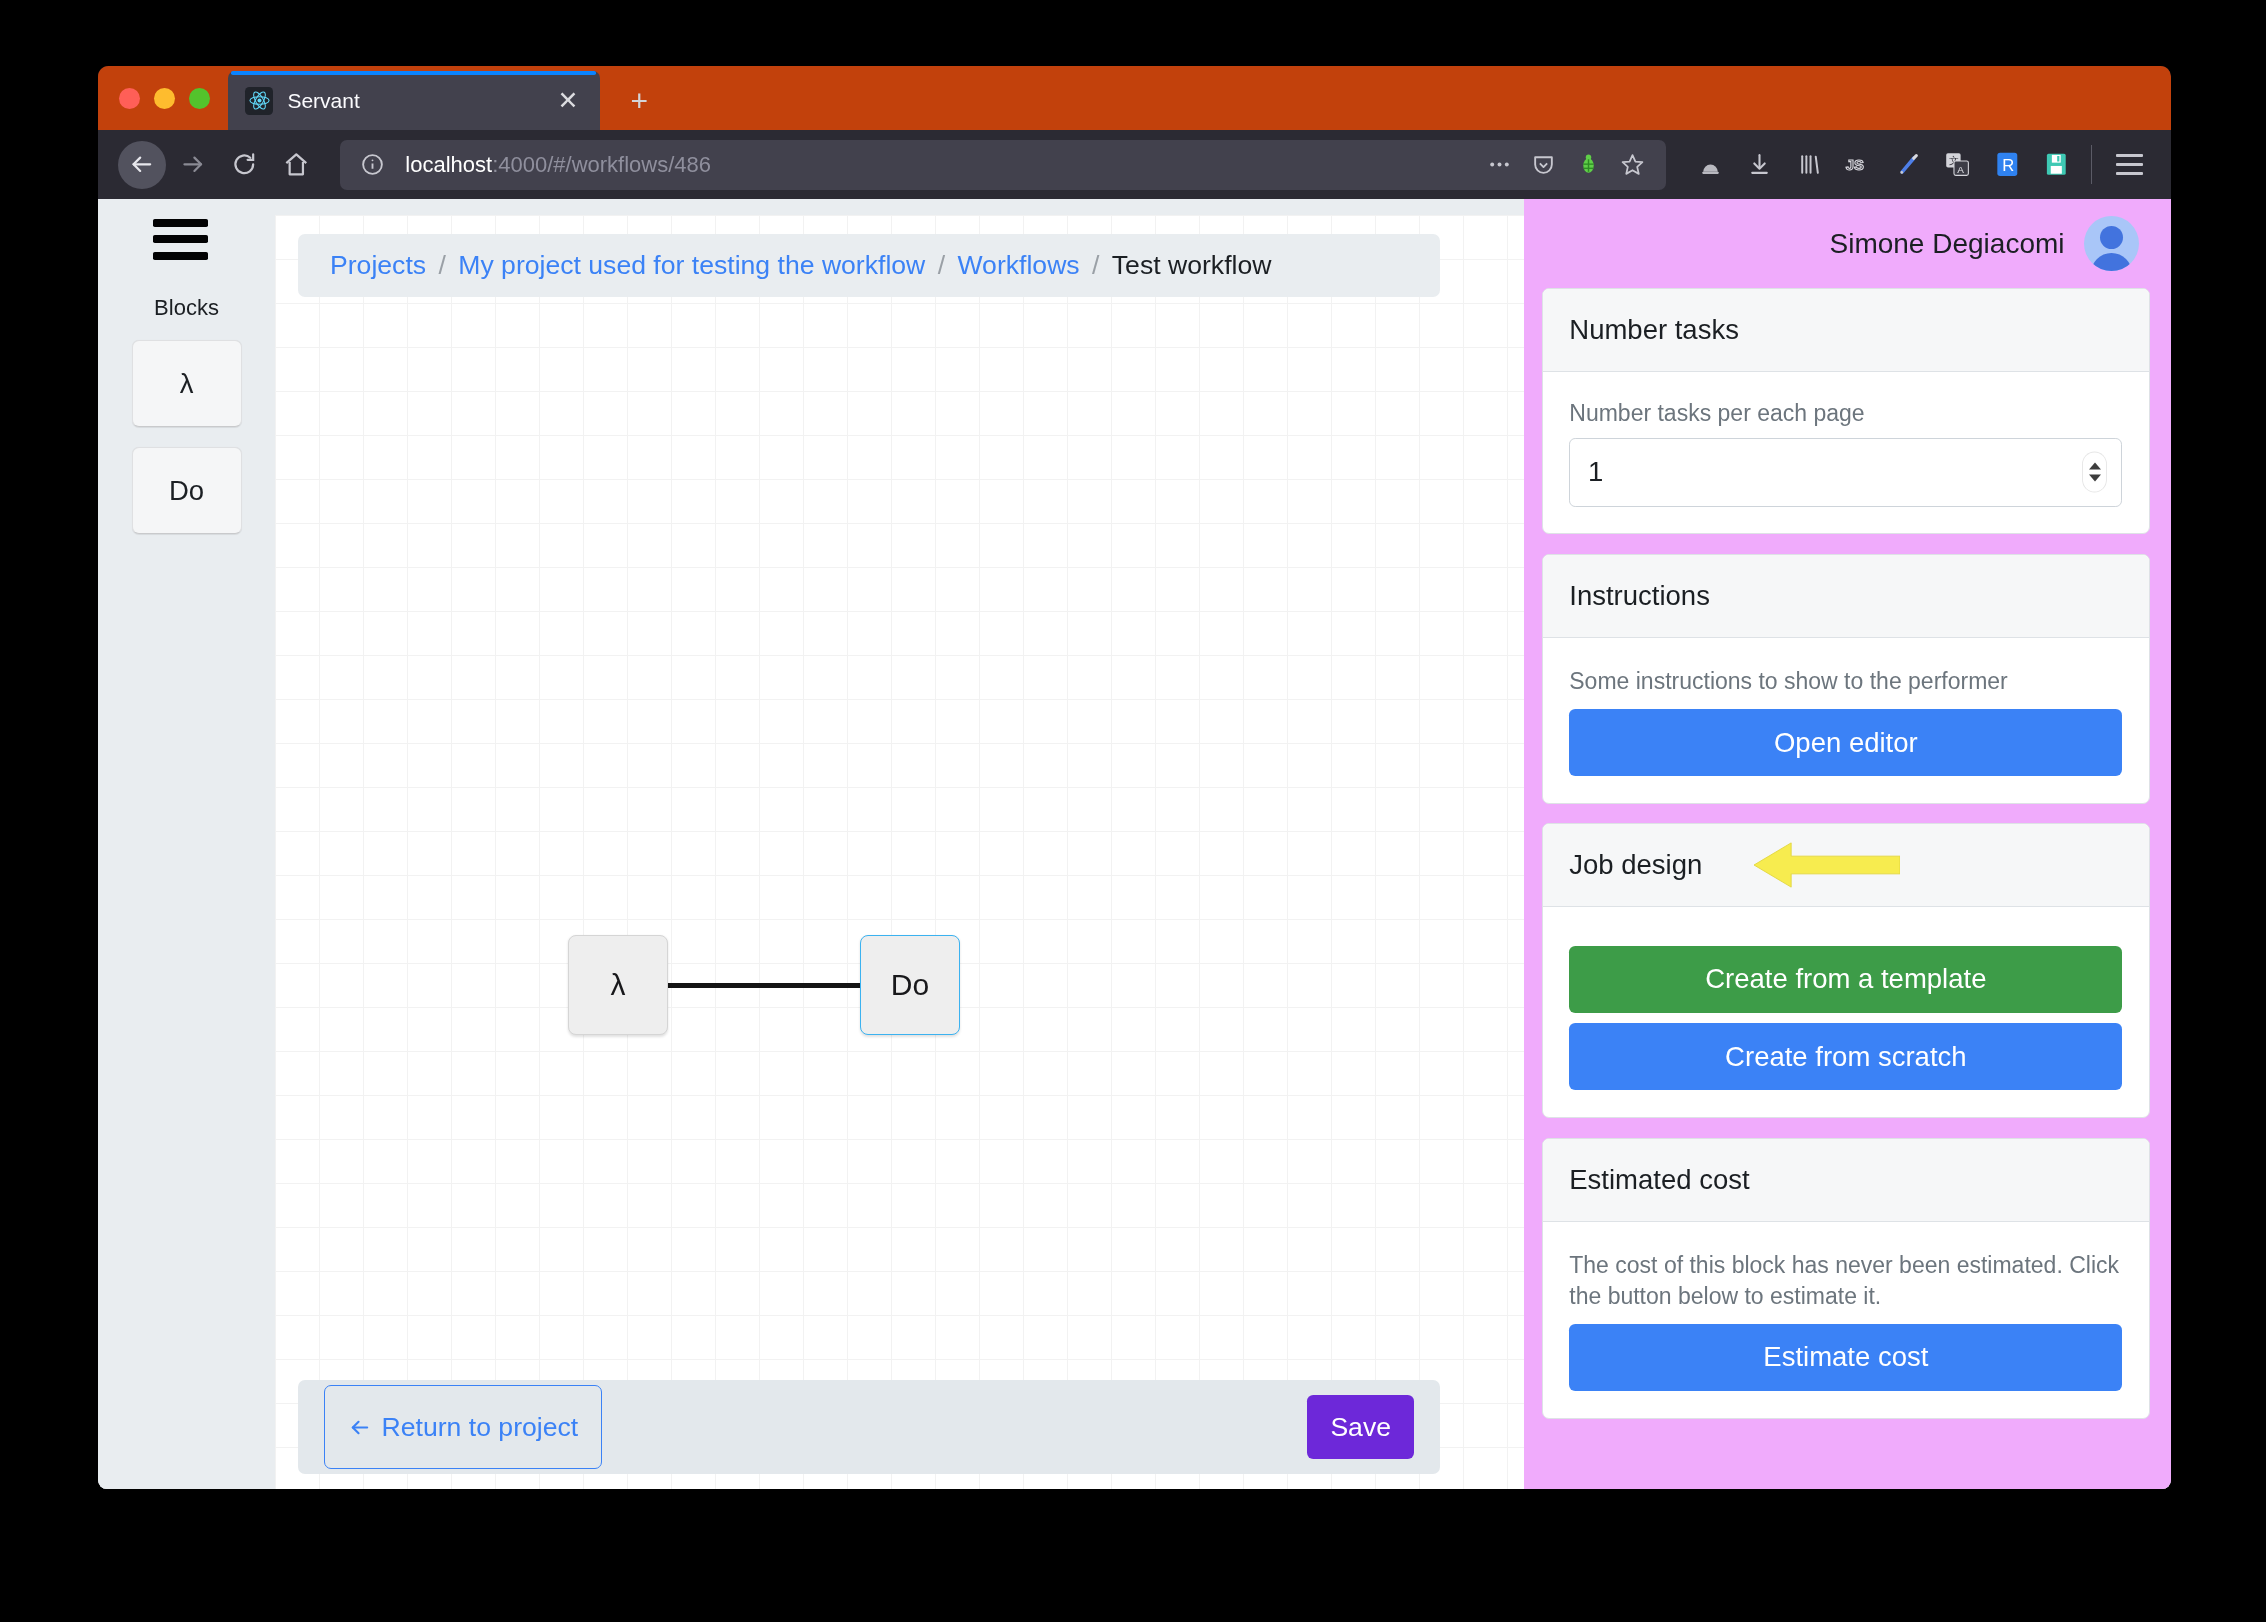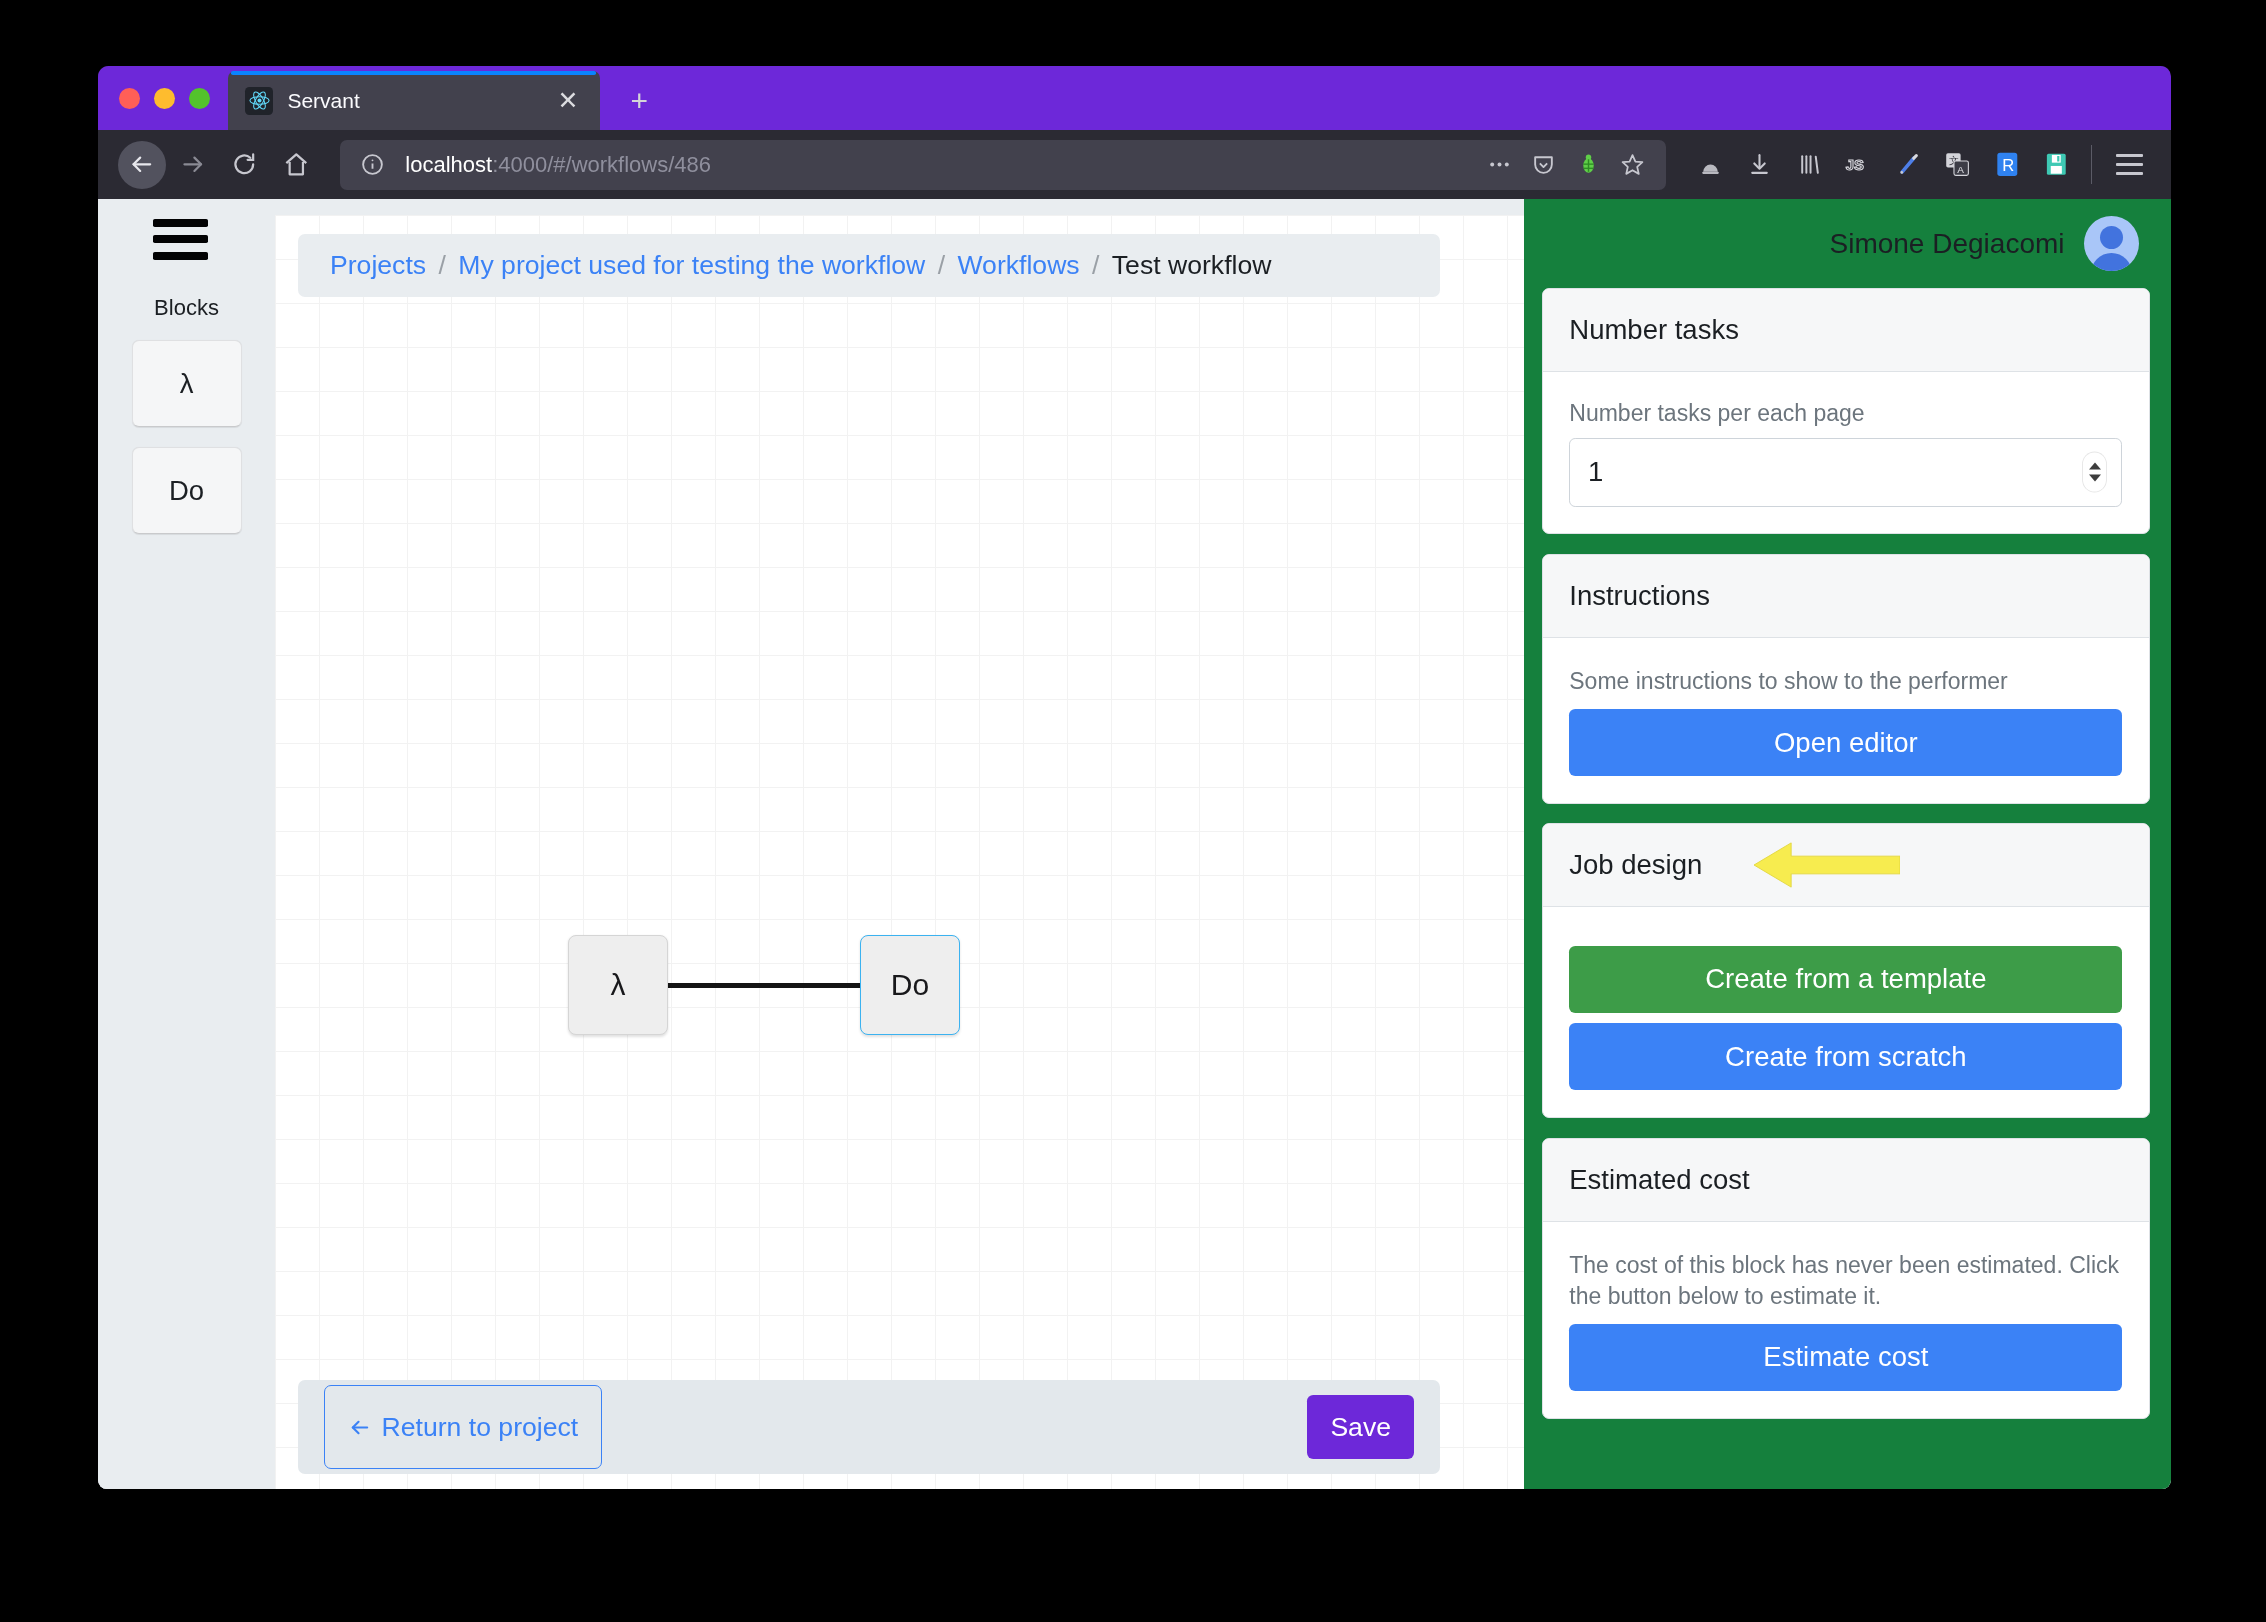--- a/index.html
+++ b/index.html
@@ -21,21 +21,21 @@
     height: 1423px;
     background: #2b2a33;
     border-radius: 10.6px 10.6px 8.9px 8.9px;
     overflow: hidden;
   }
 
   
   #tabstrip {
     position: relative;
     height: 64px;
-    background: #6d28d9;
+    background: #c2410c;
     display: flex;
     align-items: flex-end;
   }
   #traffic-lights {
     display: flex;
     align-items: center;
     gap: 14px;
     padding: 0 17.7px 0 21px;
     height: 64px;
   }
@@ -310,21 +310,21 @@
     color: #ffffff;
     font-size: 26.6px;
     font-family: "Liberation Sans", sans-serif;
     padding: 0 23px;
   }
 
   
   #right-panel {
     width: 647px;
     flex: 0 0 647px;
-    background: #15803d;
+    background: #f0abfc;
     display: flex;
     flex-direction: column;
   }
   #user-area {
     height: 89px;
     display: flex;
     align-items: center;
     justify-content: flex-end;
     padding-right: 32px;
     gap: 19.5px;

